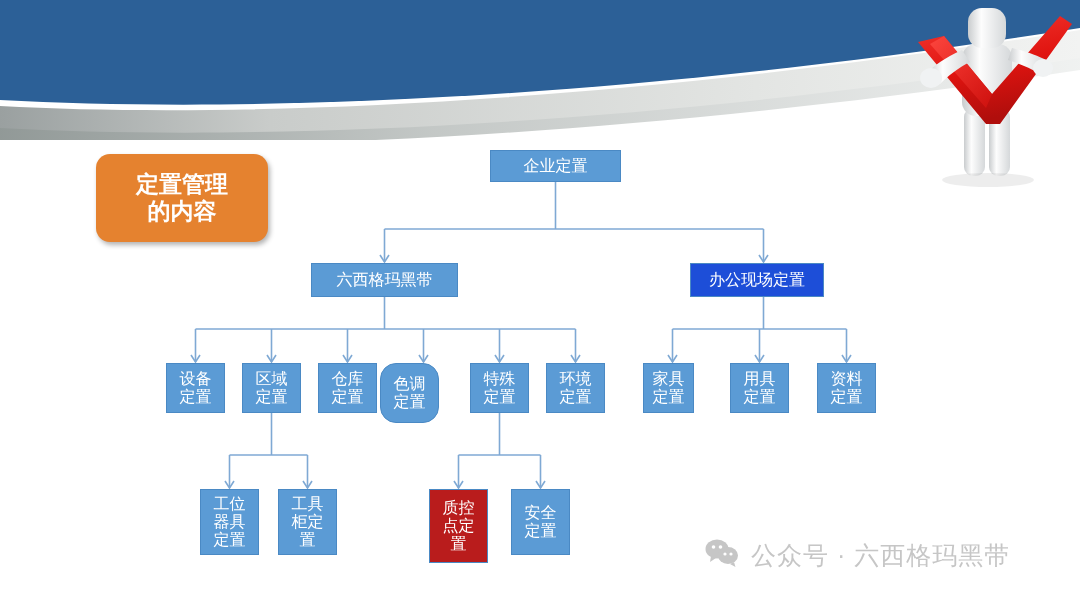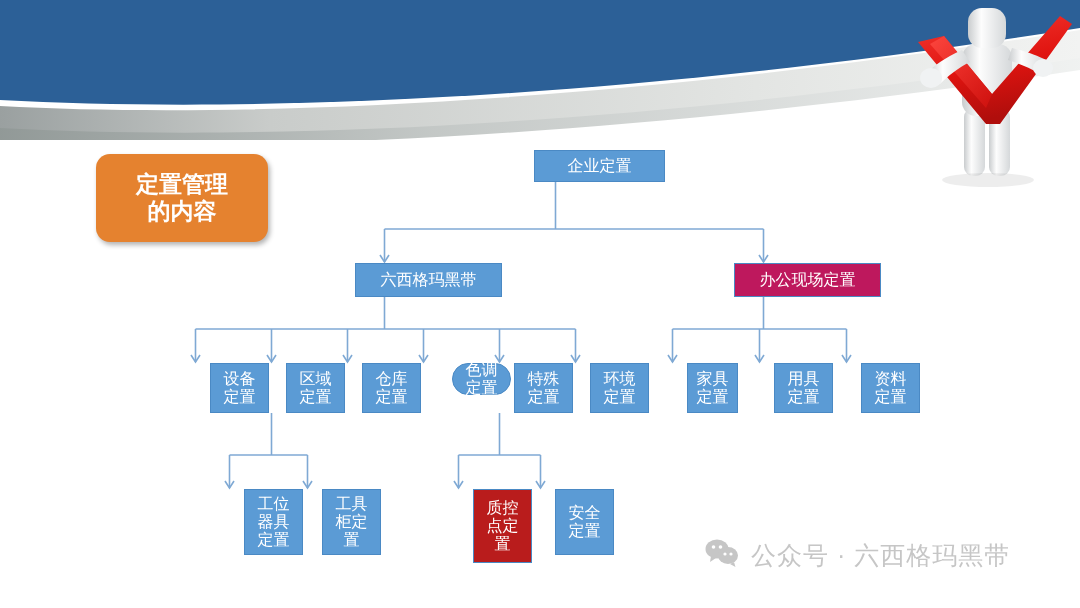--- a/index.html
+++ b/index.html
@@ -87,21 +87,20 @@
     background: #5B9BD5;
     border: 1px solid #4A89C4;
     color: #ffffff;
     display: flex;
     align-items: center;
     justify-content: center;
     text-align: center;
     line-height: 1.12;
     font-size: 16px;
     white-space: pre-line;
-    margin-left: 44px;
   }
   .node.wide { font-size: 16px; }
 
   
   #watermark {
     position: absolute;
     left: 705px;
     top: 538px;
     display: flex;
     align-items: center;
@@ -223,28 +222,28 @@
       <line x1="499.5" y1="413" x2="499.5" y2="455" stroke="#7FA9D4" stroke-width="1.6"></line>
       <line x1="458.5" y1="455" x2="540.5" y2="455" stroke="#7FA9D4" stroke-width="1.6"></line>
       <line x1="458.5" y1="455" x2="458.5" y2="488" stroke="#7FA9D4" stroke-width="1.6"></line>
       <path d="M454,481 L458.5,488 L463,481" fill="none" stroke="#7FA9D4" stroke-width="1.6"></path>
       <line x1="540.5" y1="455" x2="540.5" y2="488" stroke="#7FA9D4" stroke-width="1.6"></line>
       <path d="M536,481 L540.5,488 L545,481" fill="none" stroke="#7FA9D4" stroke-width="1.6"></path>
     </svg>
   <div id="nodes-layer">
       <div class="node wide" style="left: 490px; top: 150px; width: 131px; height: 32px; background: rgb(91, 155, 213); border-color: rgb(74, 137, 196);">企业定置</div>
       <div class="node wide" style="left: 311px; top: 263px; width: 147px; height: 34px; background: rgb(91, 155, 213); border-color: rgb(74, 137, 196);">六西格玛黑带</div>
-      <div class="node wide" style="left: 690px; top: 263px; width: 147px; height: 34px; background: #be185d; border-color: rgb(74, 137, 196);">办公现场定置</div>
+      <div class="node wide" style="left: 690px; top: 263px; width: 134px; height: 34px; background: #1d4ed8; border-color: rgb(74, 137, 196);">办公现场定置</div>
       <div class="node" style="left: 166px; top: 363px; width: 59px; height: 50px; background: rgb(91, 155, 213); border-color: rgb(74, 137, 196);">设备
 定置</div>
       <div class="node" style="left: 242px; top: 363px; width: 59px; height: 50px; background: rgb(91, 155, 213); border-color: rgb(74, 137, 196);">区域
 定置</div>
       <div class="node" style="left: 318px; top: 363px; width: 59px; height: 50px; background: rgb(91, 155, 213); border-color: rgb(74, 137, 196);">仓库
 定置</div>
-      <div class="node" style="left: 408px; top: 363px; width: 59px; height: 32px; background: rgb(91, 155, 213); border-color: rgb(74, 137, 196); border-radius: 16px;">色调
+      <div class="node" style="left: 380px; top: 363px; width: 59px; height: 60px; background: rgb(91, 155, 213); border-color: rgb(74, 137, 196); border-radius: 16px;">色调
 定置</div>
       <div class="node" style="left: 470px; top: 363px; width: 59px; height: 50px; background: rgb(91, 155, 213); border-color: rgb(74, 137, 196);">特殊
 定置</div>
       <div class="node" style="left: 546px; top: 363px; width: 59px; height: 50px; background: rgb(91, 155, 213); border-color: rgb(74, 137, 196);">环境
 定置</div>
       <div class="node" style="left: 643px; top: 363px; width: 51px; height: 50px; background: rgb(91, 155, 213); border-color: rgb(74, 137, 196);">家具
 定置</div>
       <div class="node" style="left: 730px; top: 363px; width: 59px; height: 50px; background: rgb(91, 155, 213); border-color: rgb(74, 137, 196);">用具
 定置</div>
       <div class="node" style="left: 817px; top: 363px; width: 59px; height: 50px; background: rgb(91, 155, 213); border-color: rgb(74, 137, 196);">资料

